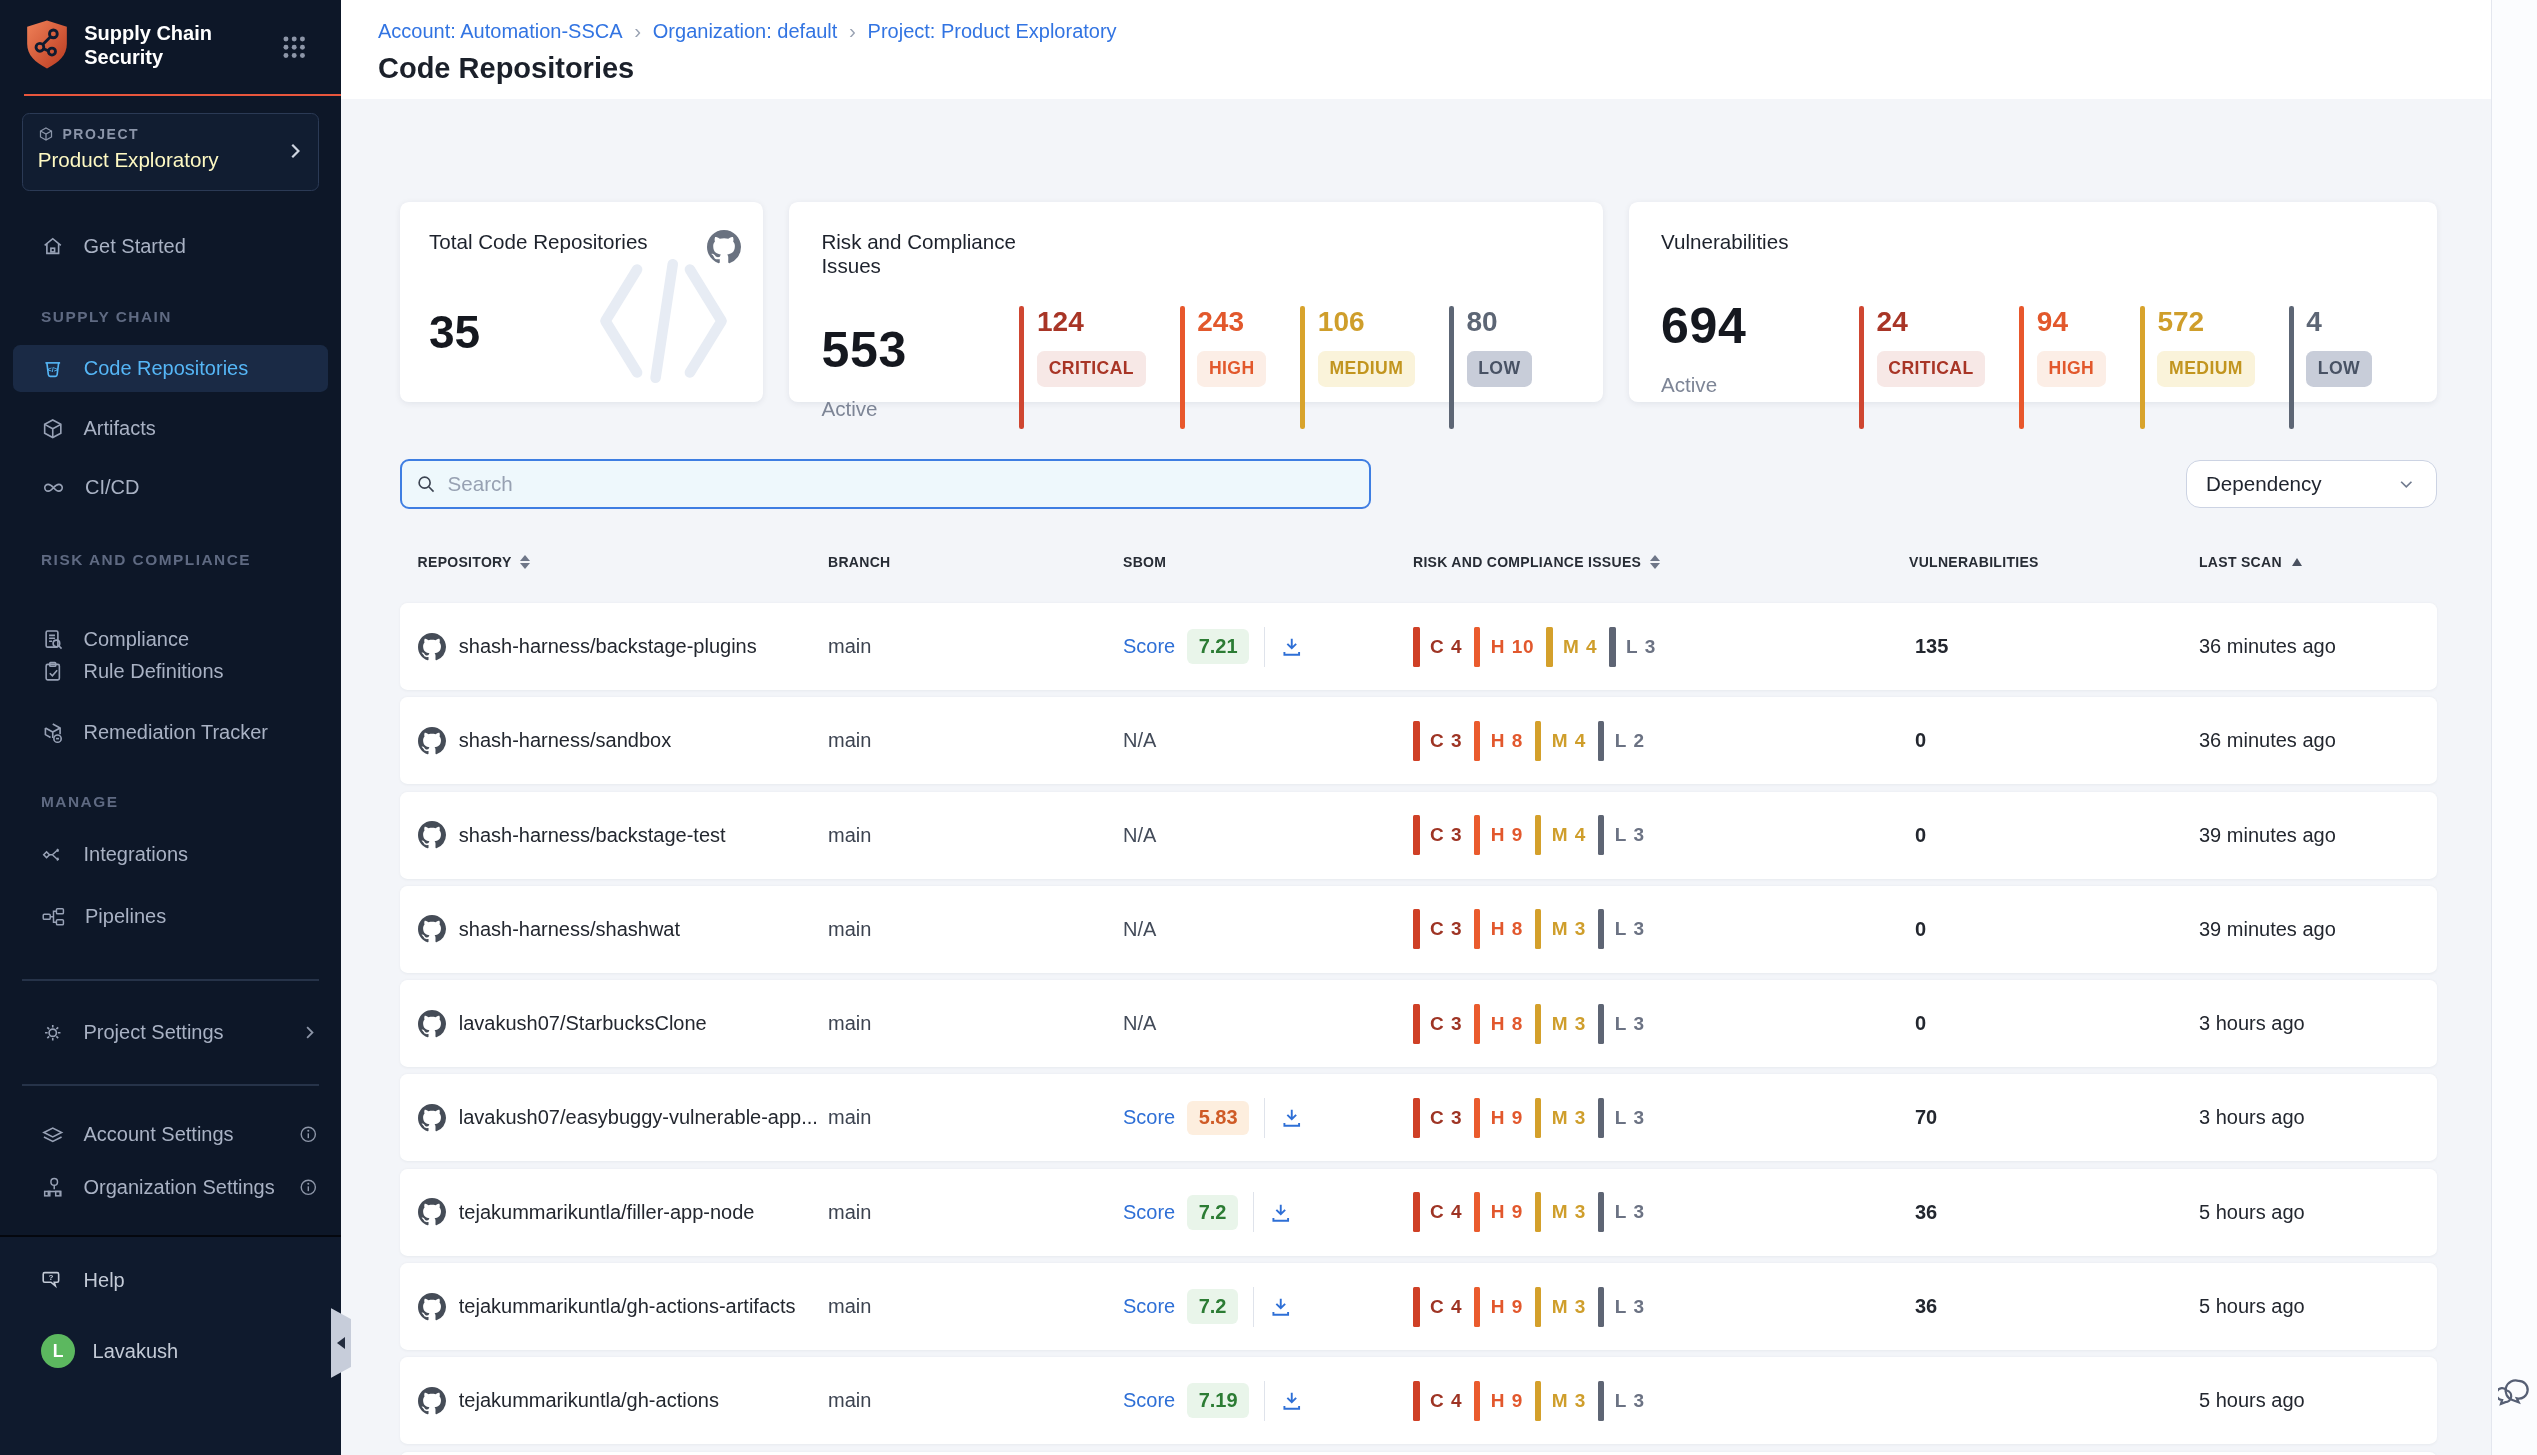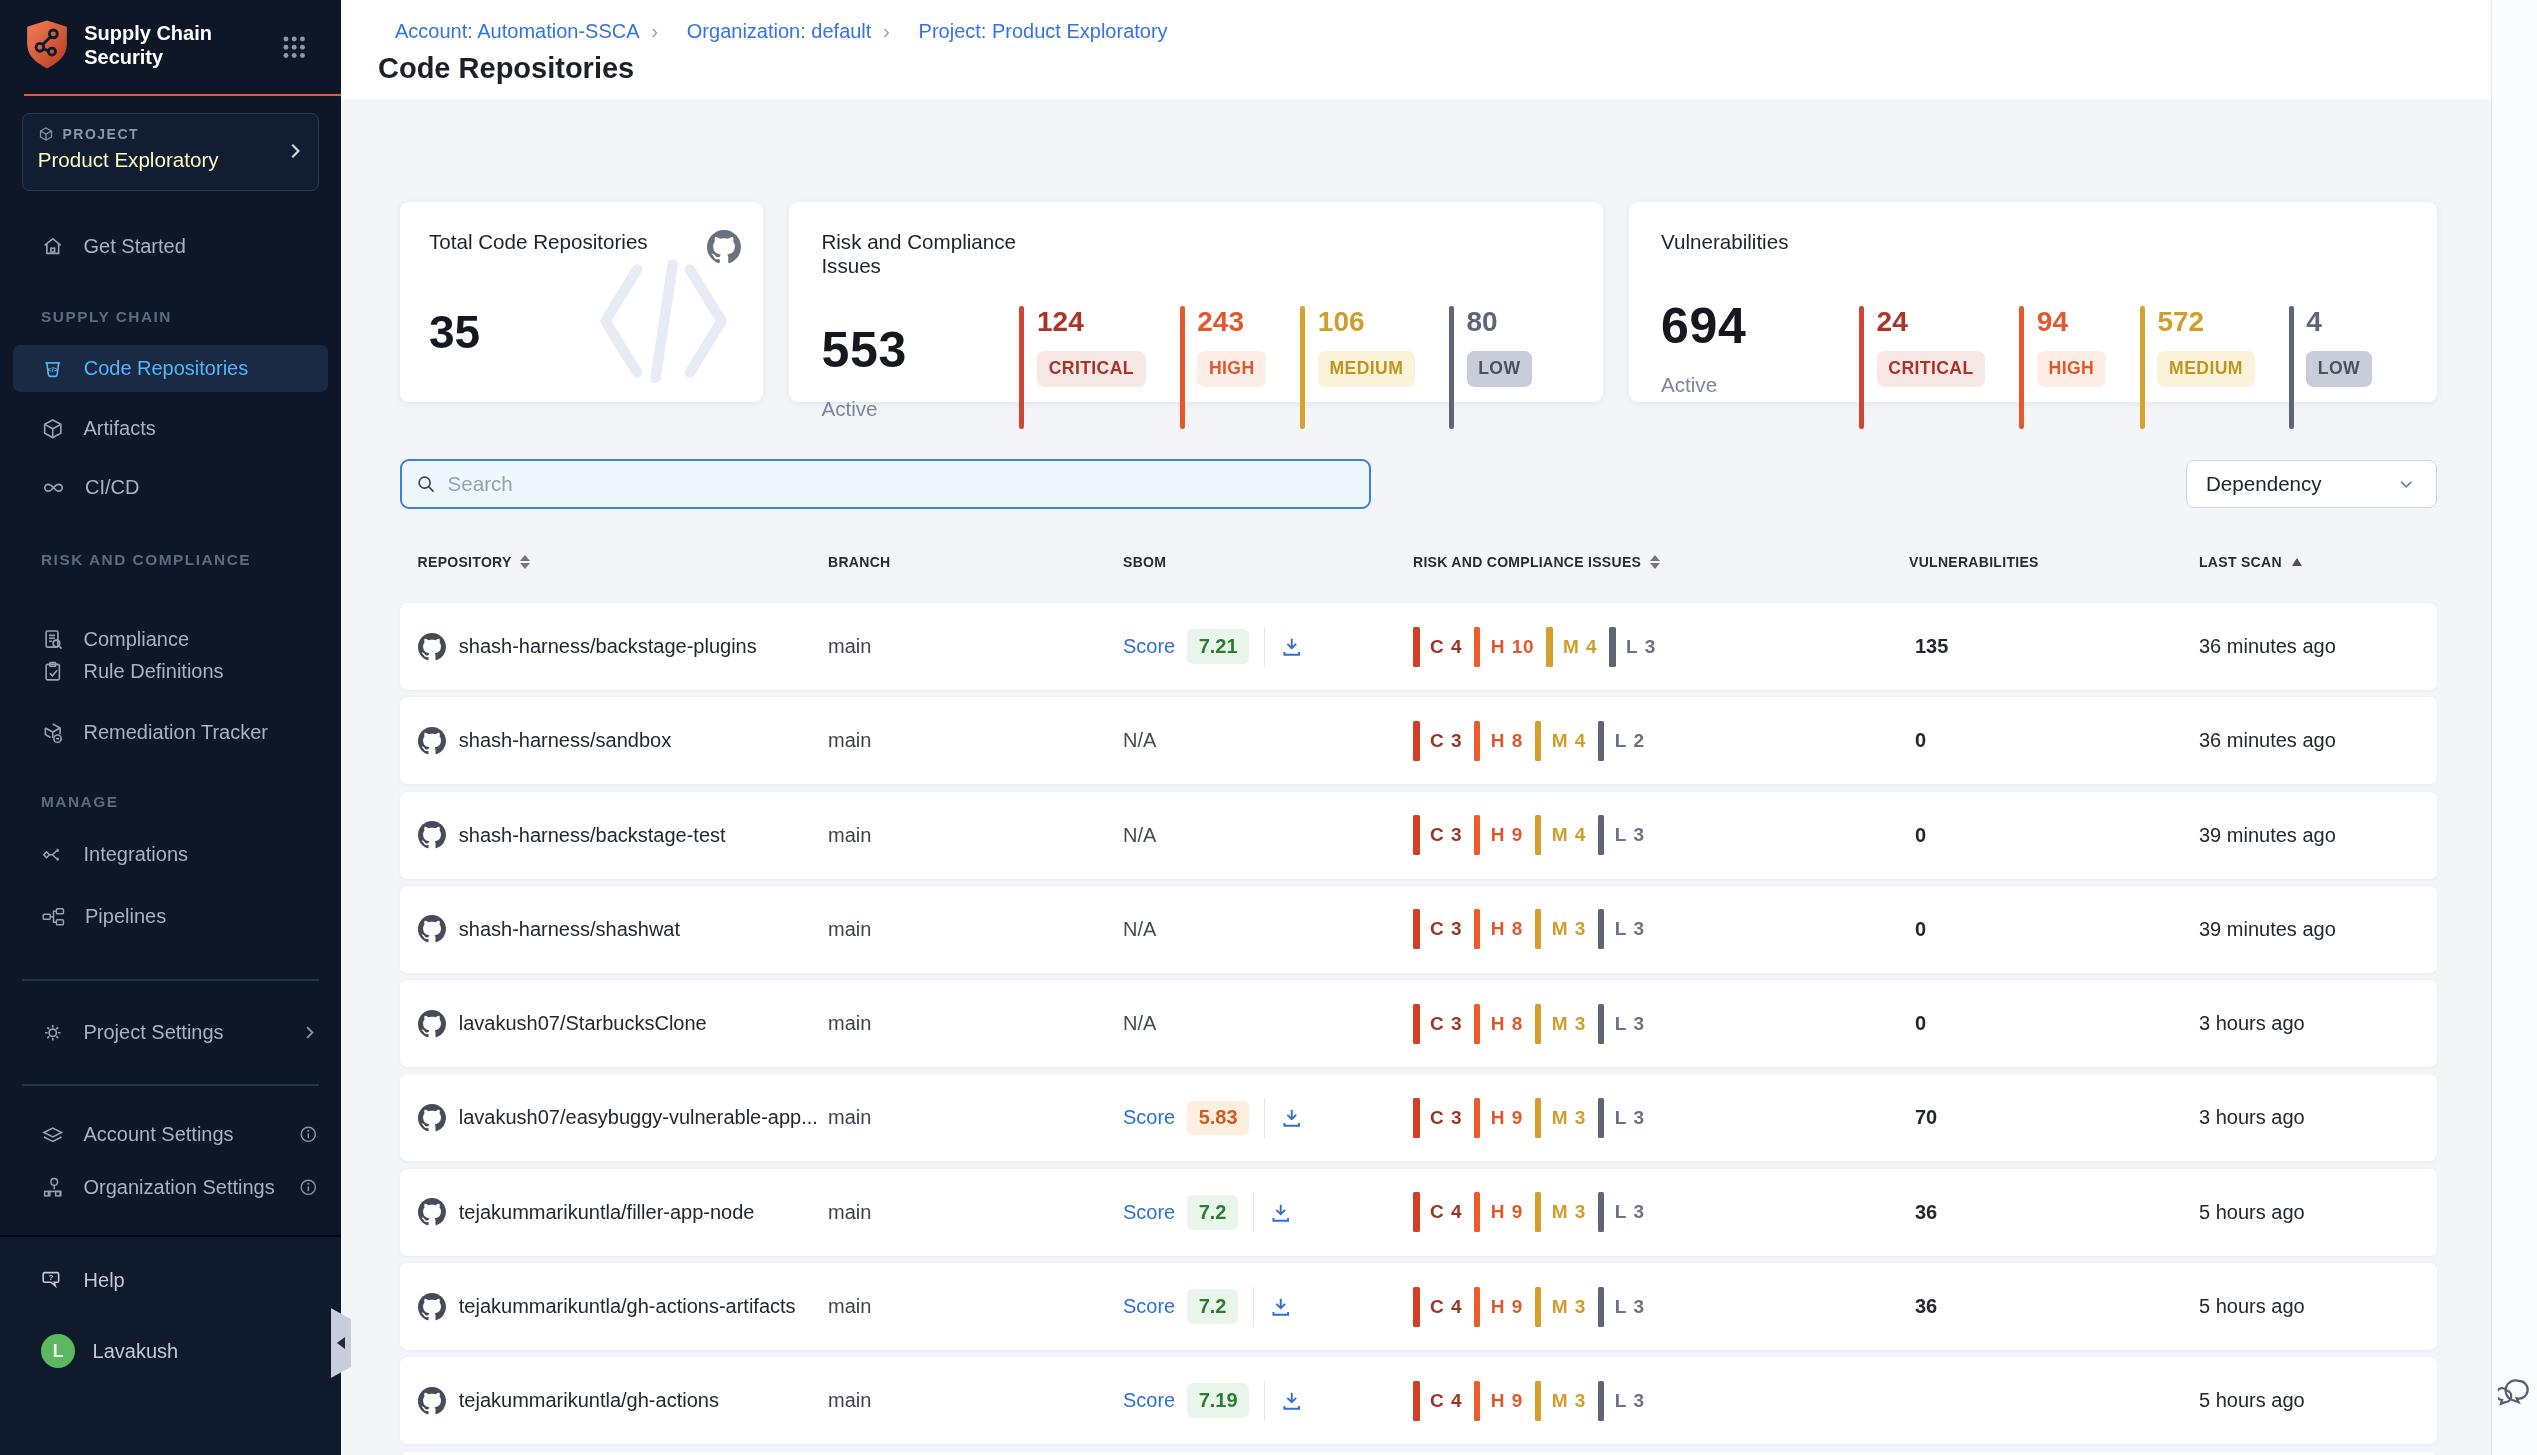--- a/index.html
+++ b/index.html
@@ -40,21 +40,21 @@
   .collapse-handle .tri { width:0; height:0; border-top:6.6px solid transparent; border-bottom:6.6px solid transparent; border-right:8.8px solid #232c3e; }
 
   
   .main { flex:1; display:flex; }
   .page { width:2151px; flex:0 0 2151px; background:#f3f5f9; border-right:1.5px solid #e4e7ef; }
   .rail { flex:1; background:#fbfcfe; position:relative; }
   .rail-chat { position:absolute; bottom:46px; left:50%; transform:translateX(-50%); color:#565f74; cursor:pointer; }
 
   .header { height:99px; background:#fff; padding:19px 0 0 37px; }
   .breadcrumb { display:flex; align-items:center; gap:11.7px; font-size:20px; color:#3274e2; }
-  .crumb { cursor:pointer;margin-left:17px; }
+  .crumb { cursor:pointer; }
   .crumb-sep { color:#9aa3b3; font-size:20.6px; }
   .page-title { margin-top:8.8px; font-size:29px; font-weight:700; color:#1b202a; }
 
   .content { padding:0 54px 0 59px; }
 
   
   .cards { display:flex; gap:26.4px; margin-top:103px; }
   .card { background:#fff; border-radius:8.8px; box-shadow:0 1.5px 5.9px rgba(20,30,60,.07); height:200px; position:relative; }
   .card-title { font-size:20.6px; color:#1d222c; }
   .card-total { width:363px; padding:28px 22px 0 29px; }
@@ -78,21 +78,21 @@
   .sl .vbar { background:#5d6675; } .sl .sev-num { color:#5d6675; } .sl .sev-badge { background:#c8cdd9; color:#485264; }
   .card-vuln { width:808px; padding:28px 0 0 32px; display:flex; }
 
   
   .toolbar { display:flex; align-items:center; margin-top:57px; }
   .search { width:971px; height:50px; border:2.2px solid #3e7ee2; border-radius:9px; background:#eef8fc;
     display:flex; align-items:center; padding:0 13.2px; gap:10.3px; }
   .search svg { color:#3c4452; }
   .search input { flex:1; border:0; background:transparent; outline:none; font-size:20.6px; color:#2b3240; font-family:"Liberation Sans", sans-serif; }
   .search input::placeholder { color:#97a1b2; }
-  .filter { margin-left:auto; width:251px; height:48px; background:#fff; border:1.5px solid #ccd3e3; border-radius:8px;
+  .filter { margin-left:auto; width:251px; height:48px; background:#fff; border:1.5px solid #ccd3e3; border-radius:14px;
     display:flex; align-items:center; padding:0 19px; font-size:20.6px; color:#20252f; cursor:pointer; }
   .filter .chev { margin-left:auto; color:#707a8e; }
 
   
   .grid-cols { display:grid; grid-template-columns:428px 295px 290px 496px 290px 1fr; align-items:center; }
   .thead { margin-top:34px; height:38px; font-size:14px; font-weight:700; color:#272c35; letter-spacing:0.3px; }
   .th { display:flex; align-items:center; cursor:pointer; }
   .th-first { padding-left:17.6px; }
   .sort { display:inline-flex; flex-direction:column; gap:2.9px; margin-left:8.8px; }
   .tri-up { width:0; height:0; border-left:5.1px solid transparent; border-right:5.1px solid transparent; border-bottom:6.6px solid #6e7688; }

